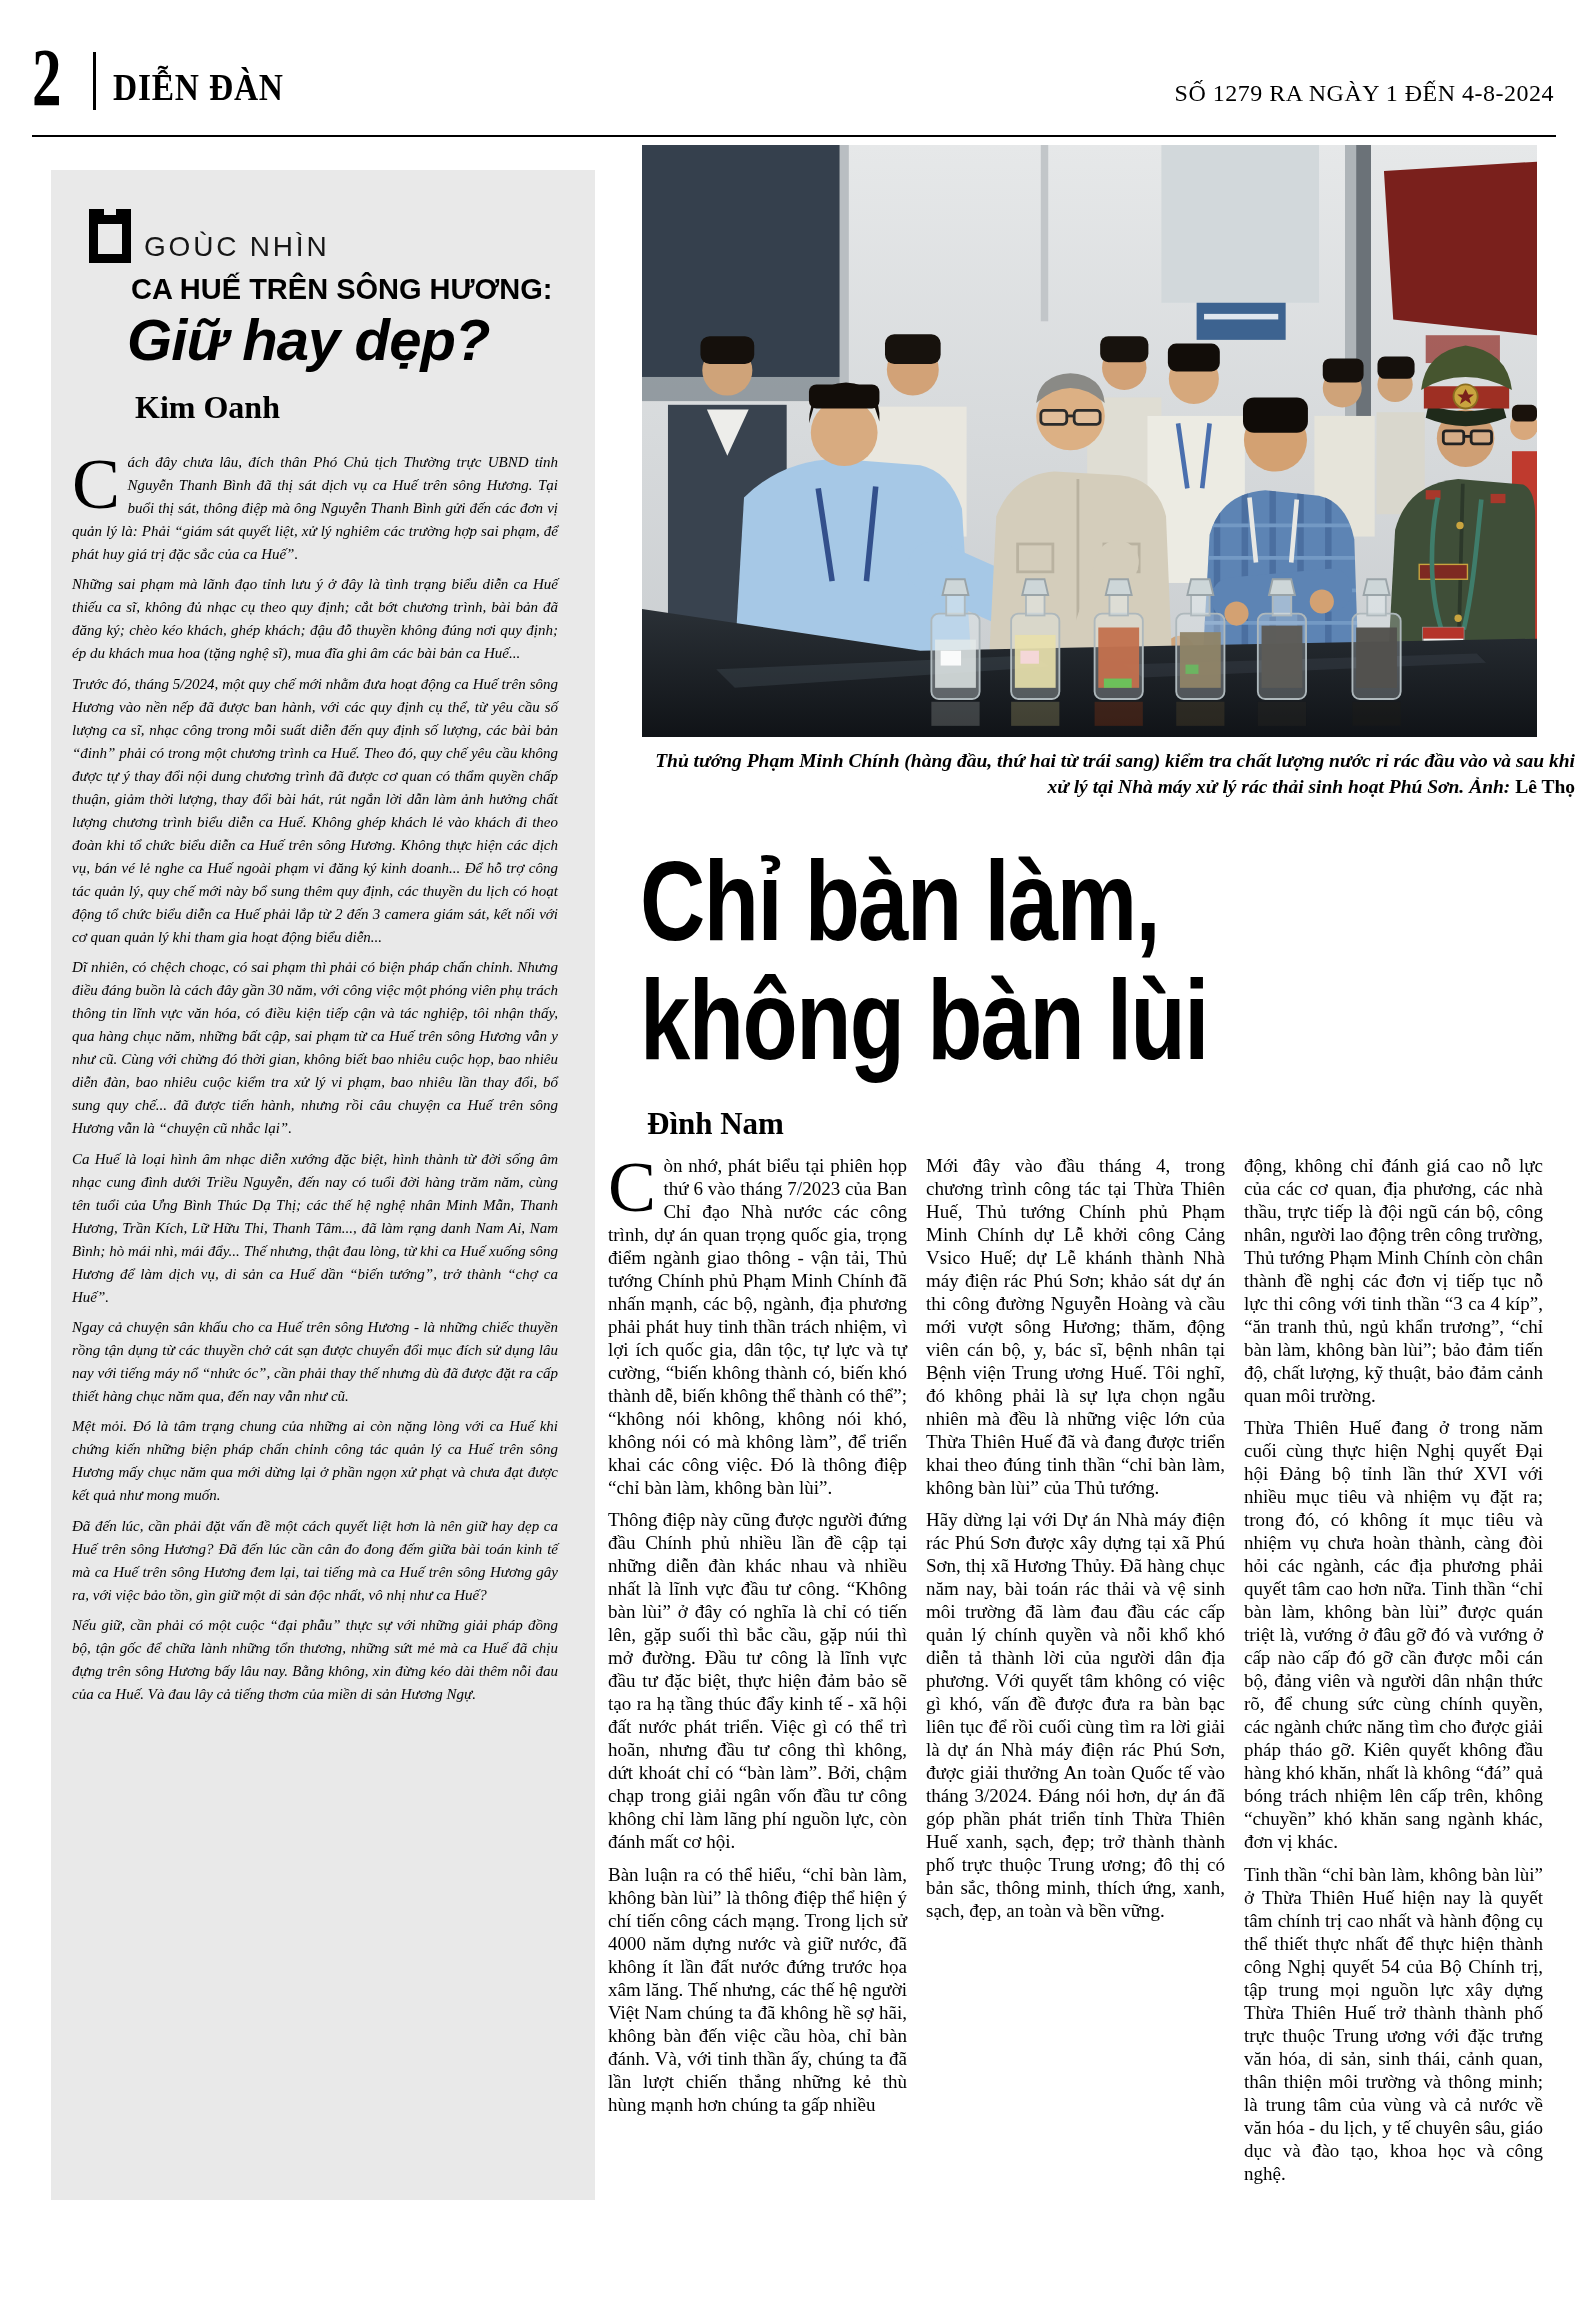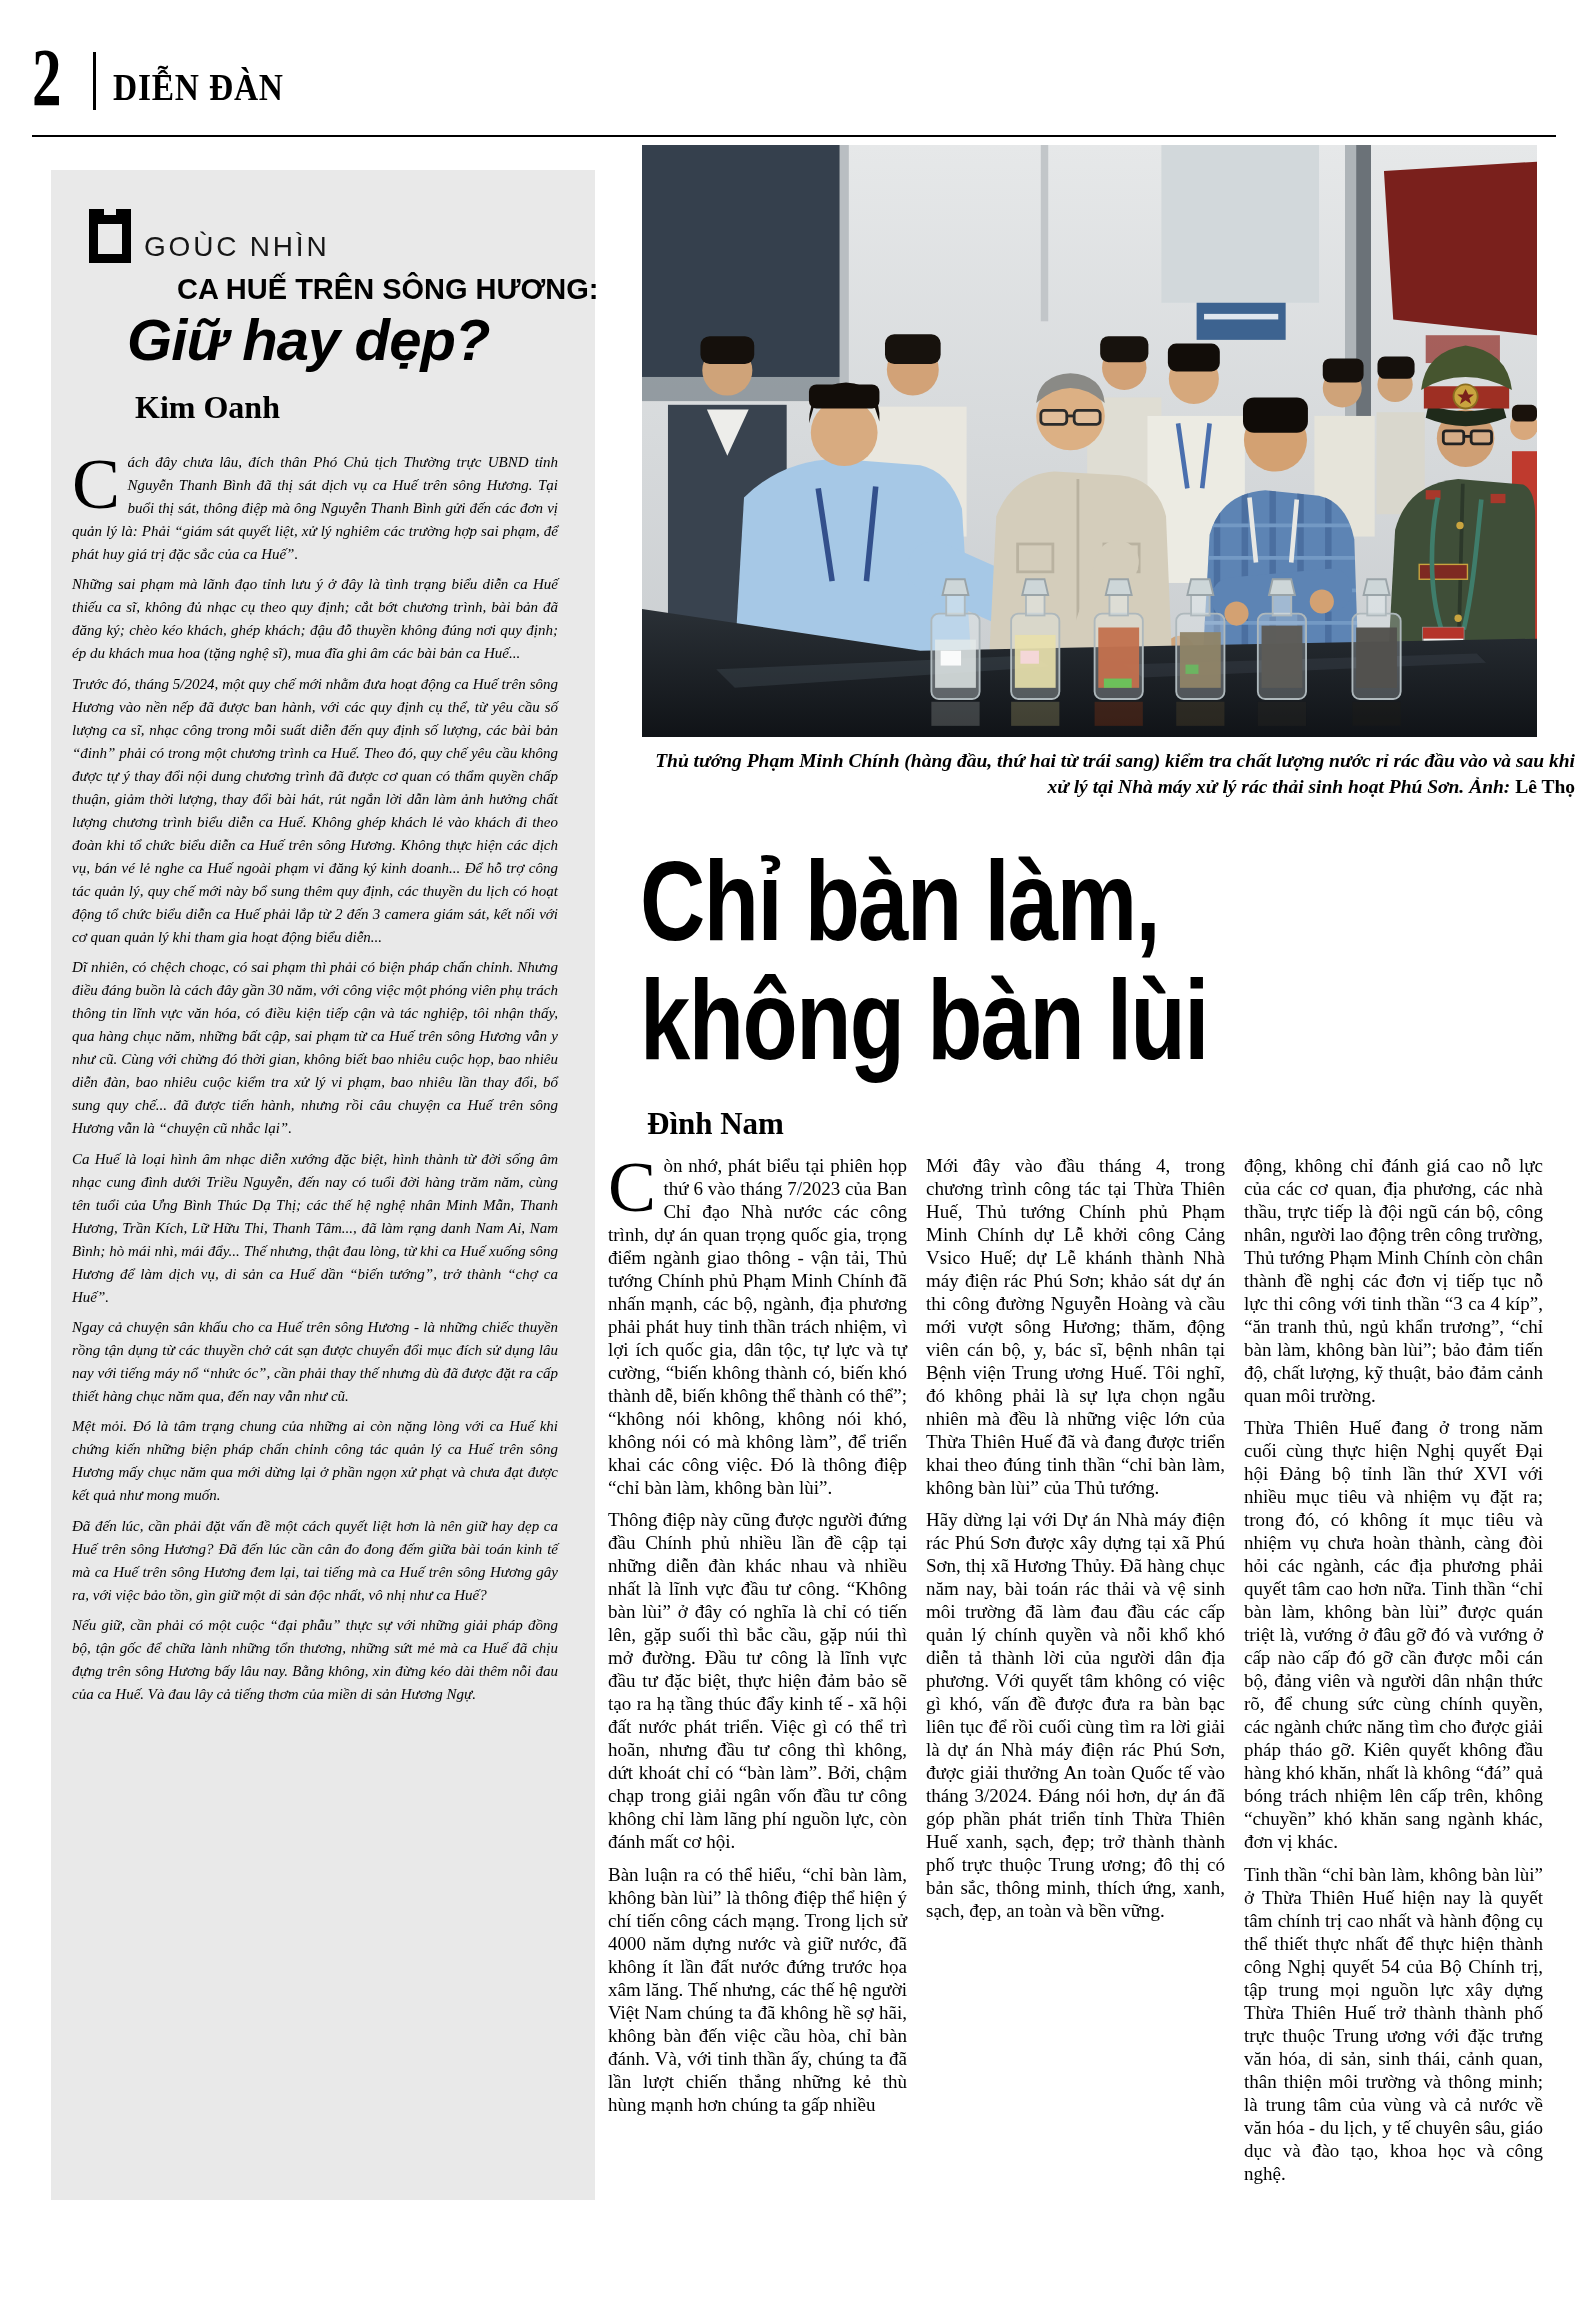--- a/index.html
+++ b/index.html
@@ -16,21 +16,21 @@
   .issue{left:965px;top:80px;width:589px;text-align:right;font-size:24px;letter-spacing:0.5px;}
   .head-rule{left:32px;top:135px;width:1524px;height:1.9px;background:#000;}
 
   
   .op-box{left:51px;top:170px;width:544px;height:2030px;background:#e9e9e9;}
   .rubric-row{left:89px;top:215px;display:flex;align-items:flex-end;gap:13px;}
   .rubric-icon{position:relative;width:24px;height:30px;border:9.3px solid #000;background:transparent;}
   .rubric-icon::before{content:"";position:absolute;left:-9.3px;top:-15px;width:15px;height:11px;background:#000;}
   .rubric-icon::after{content:"";position:absolute;right:-9.3px;top:-15px;width:15px;height:11px;background:#000;}
   .rubric-label{font-family:"Liberation Sans",sans-serif;font-size:28px;letter-spacing:2.8px;color:#161616;}
-  .kicker{left:131px;top:273px;font-family:"Liberation Sans",sans-serif;font-weight:bold;font-size:29px;margin-left:46px;}
+  .kicker{left:131px;top:273px;font-family:"Liberation Sans",sans-serif;font-weight:bold;font-size:29px;}
   .op-title{left:127px;top:306px;font-family:"Liberation Sans",sans-serif;font-weight:bold;
             font-style:italic;font-size:58px;letter-spacing:-0.9px;}
   .op-author{left:135px;top:389px;font-size:32px;font-weight:bold;}
   .op-body{left:72px;top:451px;width:486px;font-style:italic;font-size:15px;line-height:23px;
            text-align:justify;}
   .op-body p{margin:0 0 7.4px 0;}
 
   
   .photo{left:642px;top:145px;width:895px;height:592px;background:#cfd3d5;}
   .caption{left:647px;top:748px;width:928px;font-size:19.5px;line-height:26px;
@@ -51,20 +51,21 @@
                          font-style:normal;font-weight:400;font-family:"Liberation Serif",serif;}
 </style>
 </head>
 <body>
 
 <div id="page">
 
   <div class="abs page-num">2</div>
   <div class="abs head-bar"></div>
   <div class="abs section-name">DIỄN ĐÀN</div>
+  <div class="abs issue">SỐ 1279 RA NGÀY 1 ĐẾN 4-8-2024</div>
   <div class="abs head-rule"></div>
 
   <div class="abs op-box"></div>
   <div class="abs rubric-row">
     <span class="rubric-icon"></span>
     <span class="rubric-label">GOÙC NHÌN</span>
   </div>
   <div class="abs kicker">CA HUẾ TRÊN SÔNG HƯƠNG:</div>
   <div class="abs op-title">Giữ hay dẹp?</div>
   <div class="abs op-author">Kim Oanh</div>

